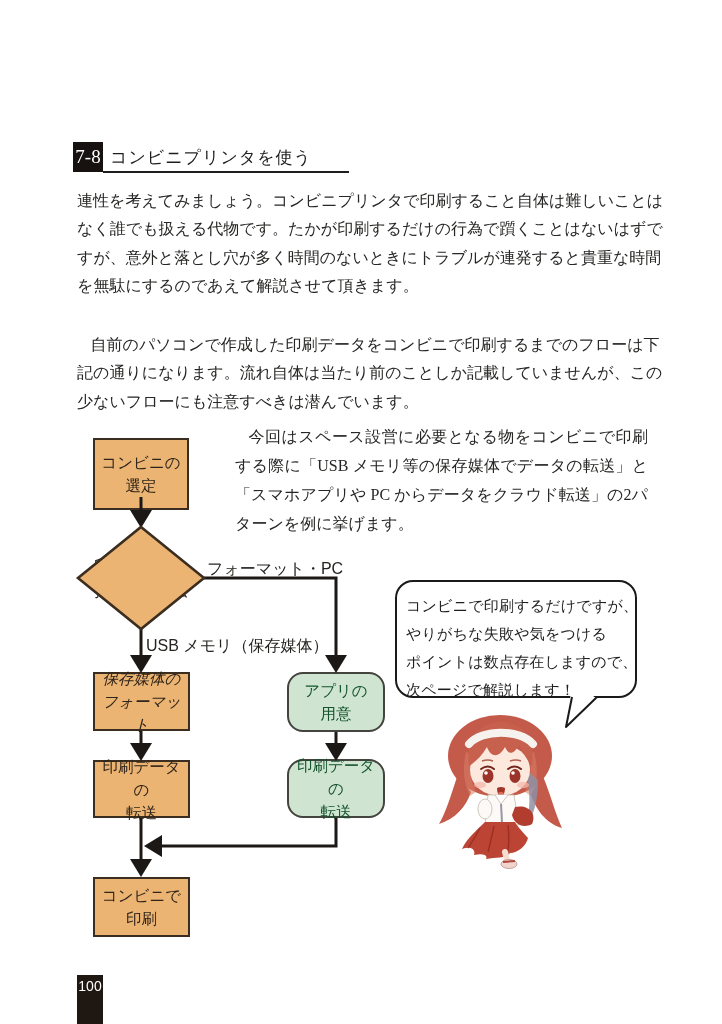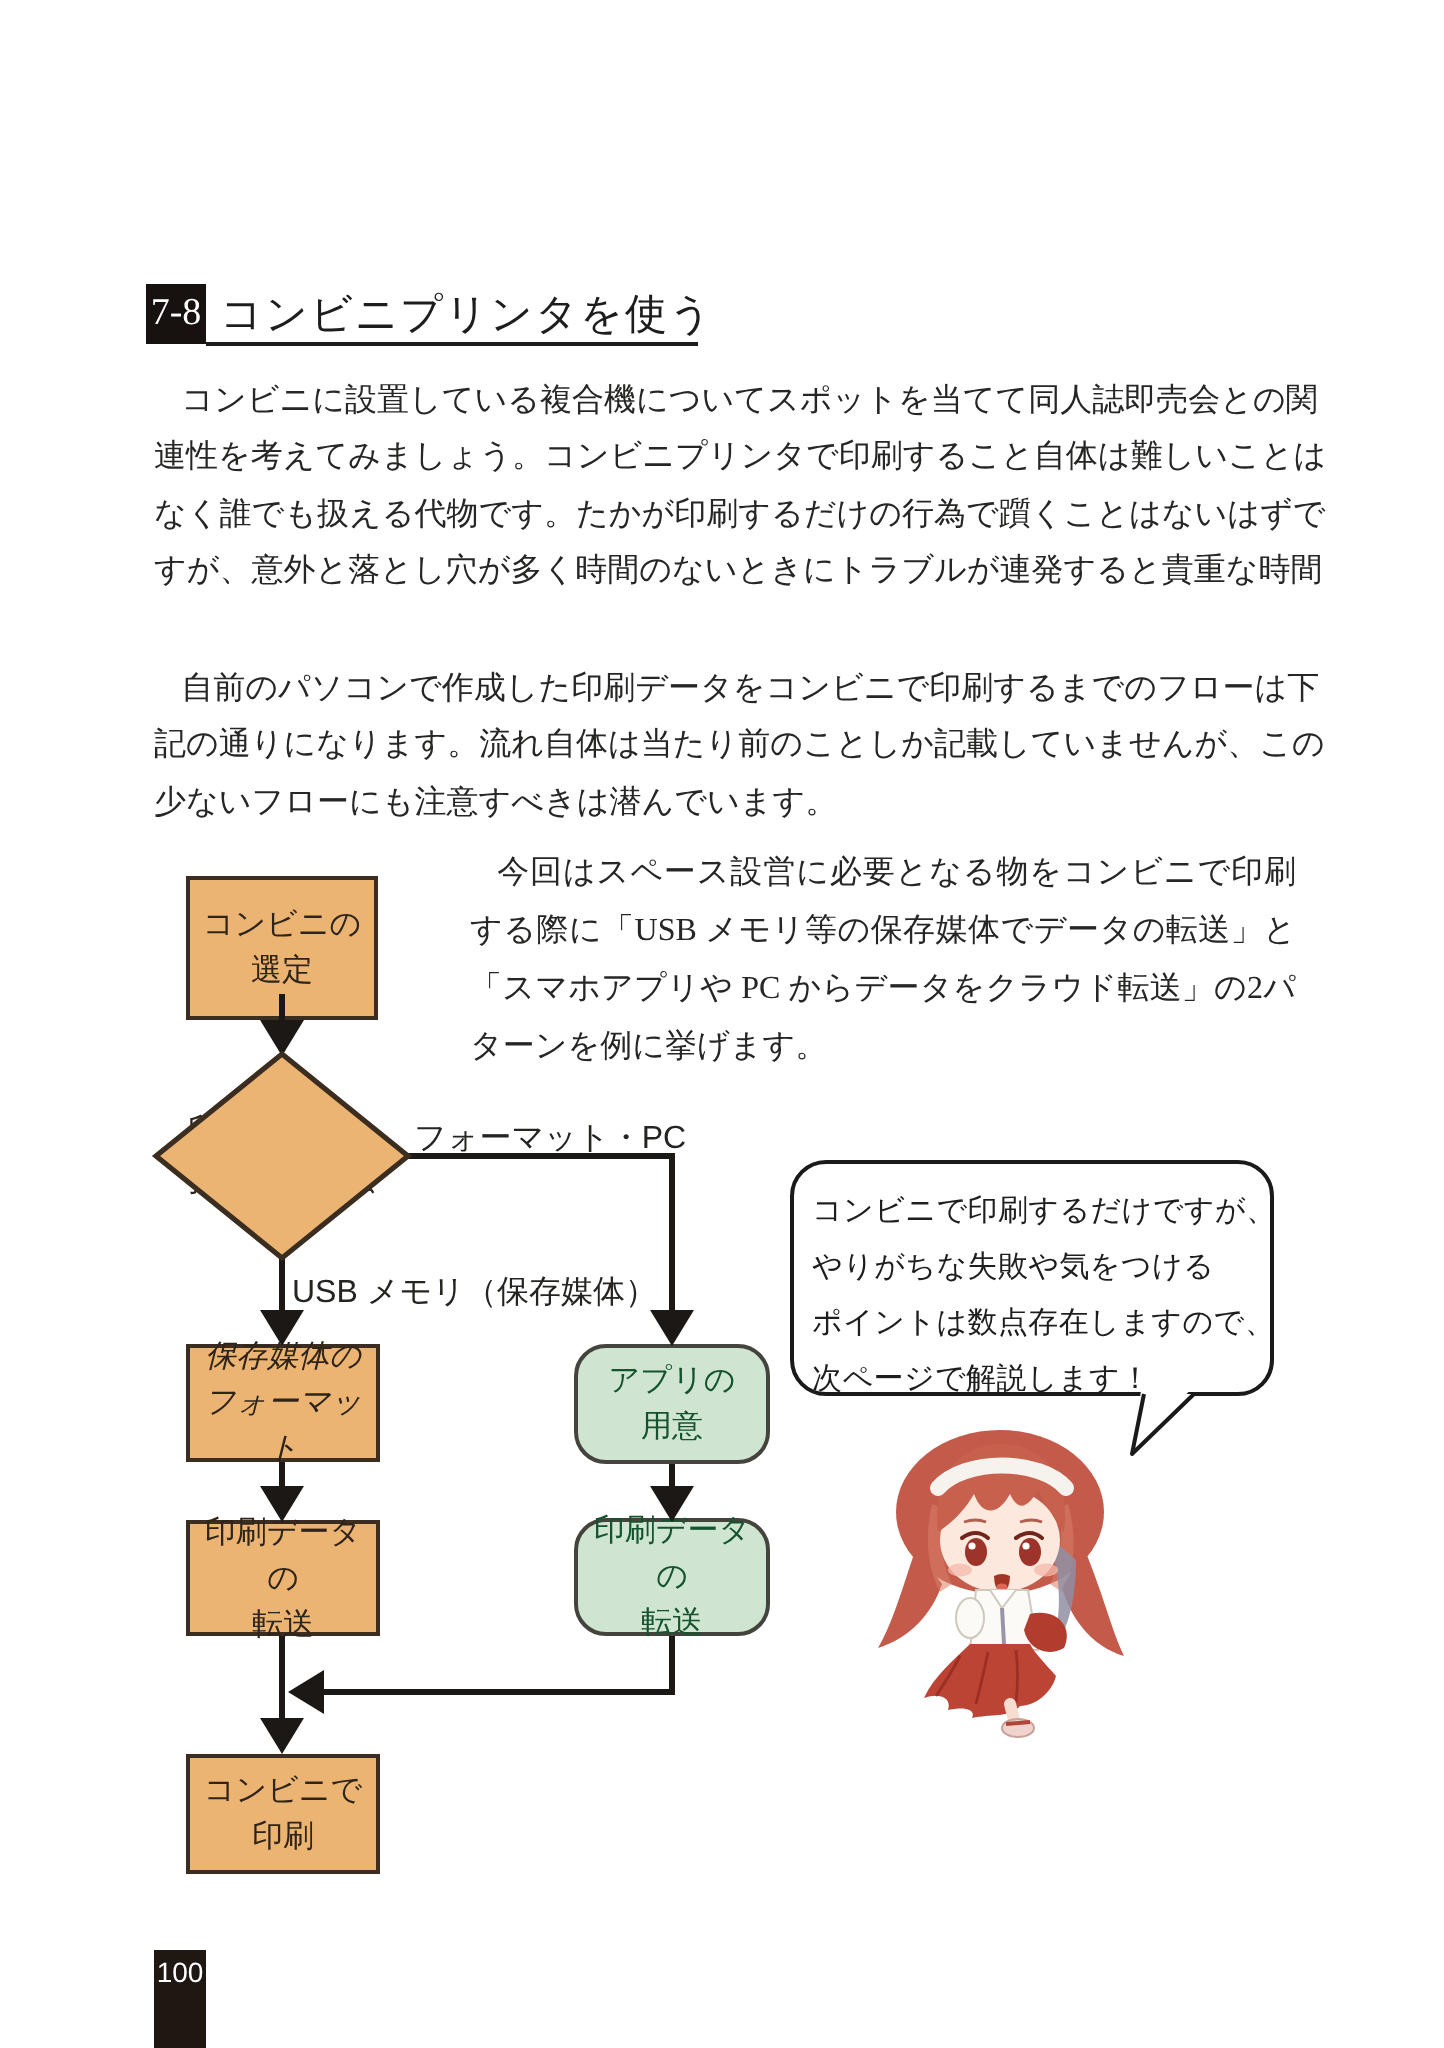--- a/index.html
+++ b/index.html
@@ -8,21 +8,21 @@
     font-family:"Liberation Serif", serif;color:#222220;
   }
   
   #sec-badge{
     position:absolute;left:73px;top:142px;width:30px;height:30px;background:#171110;
     color:#ffffff;font-family:"Liberation Serif",serif;font-size:19px;line-height:30px;
     text-align:center;letter-spacing:0;
   }
   #sec-title{
     position:absolute;left:110px;top:143px;height:30px;line-height:30px;
-    font-family:"Liberation Sans",sans-serif;font-size:21px;font-weight:500;
+    font-family:"Liberation Sans",sans-serif;font-size:17px;font-weight:500;
     color:#1d1d1d;letter-spacing:1px;white-space:nowrap;
   }
   #sec-underline{position:absolute;left:103px;top:171px;width:246px;height:2px;background:#1d1d1d;}
   
   .para{position:absolute;font-family:"Liberation Serif",serif;color:#262624;}
   .para .ln{display:block;text-align:justify;text-align-last:justify;white-space:nowrap;}
   .para .ln.last{text-align-last:left;}
   .para .ln.indent{text-indent:0.85em;}
   #para1{left:77px;top:187px;width:569px;font-size:16px;line-height:28.4px;}
   #para2{left:77px;top:331px;width:569px;font-size:16px;line-height:28.4px;}
@@ -74,24 +74,24 @@
 </head>
 <body>
 
 <div id="page">
 
   <div id="sec-badge">7-8</div>
   <div id="sec-title">コンビニプリンタを使う</div>
   <div id="sec-underline"></div>
 
   <div id="para1" class="para">
-    <span class="ln indent">コンビニに設置している複合機についてスポットを当てて同人誌即売会との関</span>
     <span class="ln">連性を考えてみましょう。コンビニプリンタで印刷すること自体は難しいことは</span>
     <span class="ln">なく誰でも扱える代物です。たかが印刷するだけの行為で躓くことはないはずで</span>
     <span class="ln">すが、意外と落とし穴が多く時間のないときにトラブルが連発すると貴重な時間</span>
+    <span class="ln last">を無駄にするのであえて解説させて頂きます。</span>
   </div>
 
   <div id="para2" class="para">
     <span class="ln indent">自前のパソコンで作成した印刷データをコンビニで印刷するまでのフローは下</span>
     <span class="ln">記の通りになります。流れ自体は当たり前のことしか記載していませんが、この</span>
     <span class="ln last">少ないフローにも注意すべきは潜んでいます。</span>
   </div>
 
   <div id="para3" class="para">
     <span class="ln indent">今回はスペース設営に必要となる物をコンビニで印刷</span>

